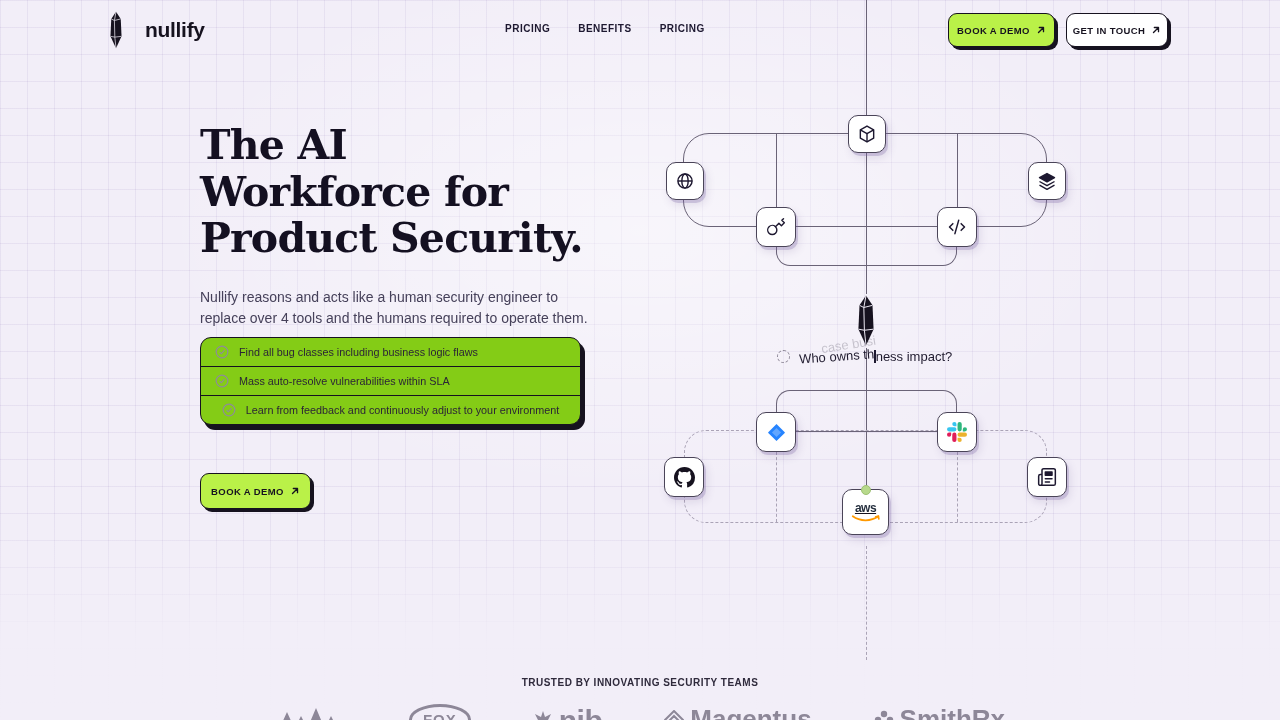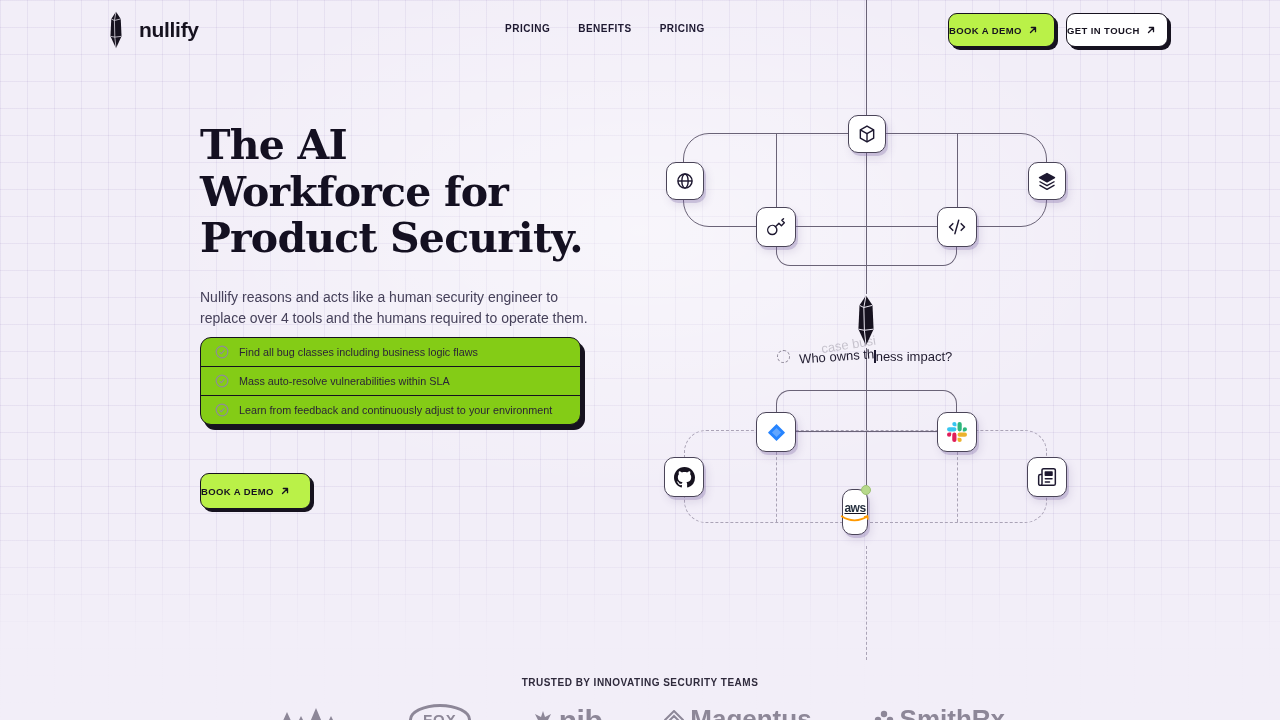--- a/index.html
+++ b/index.html
@@ -22,30 +22,30 @@
   }
   .bg-fade {
     position:absolute; inset:0;
     background:
       radial-gradient(ellipse 700px 380px at 50% 32%, rgba(255,255,255,.45), rgba(255,255,255,0) 70%),
       linear-gradient(180deg, rgba(242,238,248,0) 72%, rgba(242,238,248,.95) 90%, #f2eef8 100%);
   }
 
   
   .header { position:absolute; left:0; top:0; width:1280px; height:60px; z-index:30; }
-  .logo { position:absolute; left:106px; top:11px; display:flex; align-items:center; gap:13px; }
+  .logo { position:absolute; left:106px; top:11px; display:flex; align-items:center; gap:19px; }
   .logo-text { font-size:21px; font-weight:800; letter-spacing:-0.3px; color:#16121f; }
   .nav { position:absolute; left:505px; top:23px; display:flex; gap:28px; }
   .nav a {
     font-size:10px; font-weight:700; letter-spacing:.5px; color:#1d1830;
     text-decoration:none; cursor:pointer;
   }
   .btn {
     position:absolute; top:13px; height:34px; border:1.6px solid #16121f; border-radius:9px;
-    display:flex; align-items:center; gap:6px;
+    display:flex; align-items:center; justify-content:center; gap:6px;
     font-size:9.5px; font-weight:700; letter-spacing:.4px;
     box-shadow:3px 3px 0 #16121f; cursor:pointer; background:#fff; color:#16121f;
   }
   .btn-lime { background:#baf148; }
   .btn-demo-top { left:948px; width:107px; }
   .btn-touch { left:1066px; width:102px; }
 
   
   .hero-title {
     position:absolute; left:200px; top:122px; width:430px;
@@ -58,21 +58,21 @@
   }
   .check-card {
     position:absolute; left:200px; top:337px; width:381px;
     background:#84cc16; border:1.6px solid #16121f; border-radius:11px;
     box-shadow:4px 5px 0 #16121f; overflow:hidden;
   }
   .check-row {
     display:flex; align-items:center; gap:10px; padding:7px 14px;
     border-bottom:1px solid #16121f; font-size:10.8px; color:#2b2536;
   }
-  .check-row:last-child { border-bottom:none; }
+  .check-row:last-child { border-bottom:none;justify-content:center; }
   .btn-demo-hero { position:absolute; left:200px; top:473px; width:111px; height:36px; }
 
   
   .dg { position:absolute; z-index:5; }
   .line-v { position:absolute; width:1px; background:#6a6377; }
   .line-v-dash { position:absolute; width:0; border-left:1.4px dashed #aaa3b6; }
   .line-h { position:absolute; height:1px; background:#6a6377; }
   .rect-top {
     position:absolute; left:683px; top:133px; width:364px; height:94px;
     border:1px solid #6a6377; border-radius:26px;
@@ -230,21 +230,21 @@
     </div>
     <div class="node" style="left:1027px; top:457px; width:40px; height:40px;">
       <svg width="20" height="20" viewBox="0 0 24 24" fill="none" stroke="#1d1830" stroke-width="1.8" stroke-linecap="round" stroke-linejoin="round">
         <path d="M4 22h16a2 2 0 0 0 2-2V4a2 2 0 0 0-2-2H8a2 2 0 0 0-2 2v16a2 2 0 0 1-2 2Zm0 0a2 2 0 0 1-2-2v-9c0-1.1.9-2 2-2h2"></path>
         <path d="M18 14h-8"></path>
           <path d="M15 18h-5"></path>
           <path d="M10 6h8v4h-8V6Z" fill="#1d1830"></path>
       </svg>
     </div>
     <div class="dot-green"></div>
-    <div class="node" style="left:842px; top:489px; width:26px; height:46px;text-decoration:underline;">
+    <div class="node" style="left:842px; top:489px; width:47px; height:46px;text-decoration:underline;">
       <div class="aws-mark">
         <span class="aws-text">aws</span>
         <svg width="30" height="9" viewBox="0 0 34 10" fill="none" stroke-width="2" stroke-linecap="round">
           <path d="M2 2.5 C 10 8.5, 23 8.5, 31 2.5" stroke="#FF9900"></path>
           <path d="M31.5 5.5 31 2.5 28 3.2" stroke="#FF9900"></path>
         </svg>
       </div>
     </div>
   </div>
 

